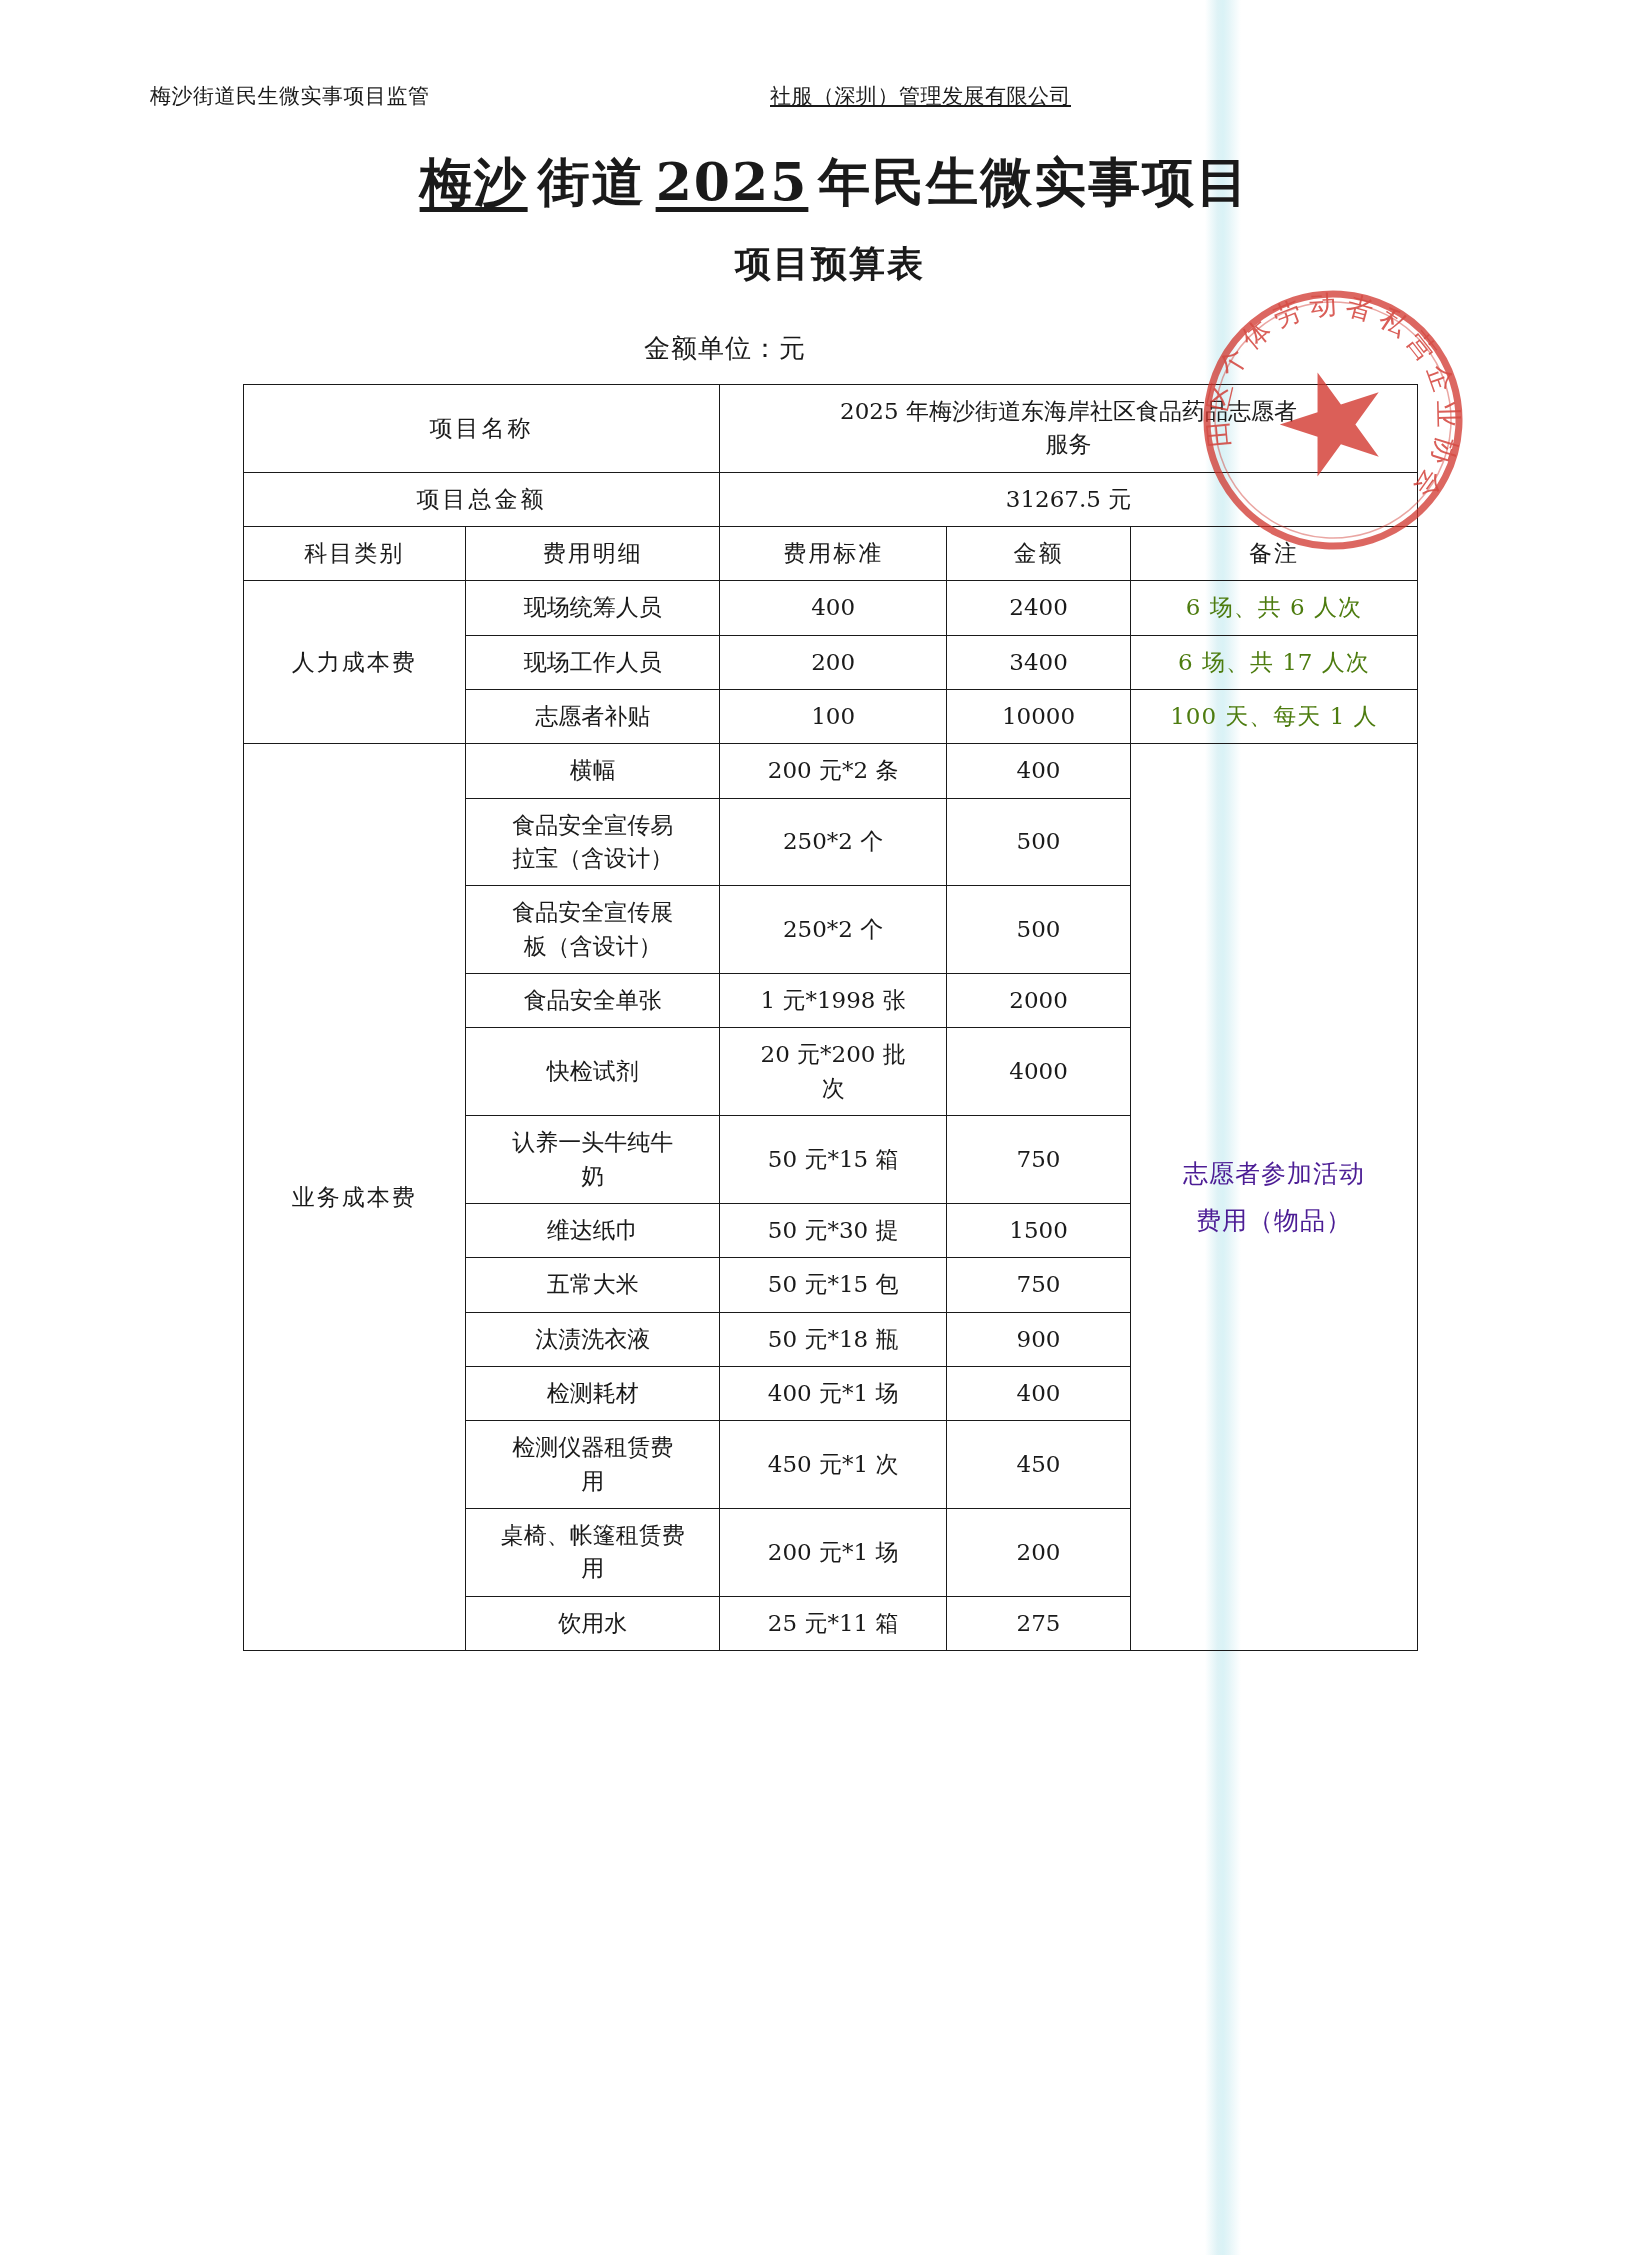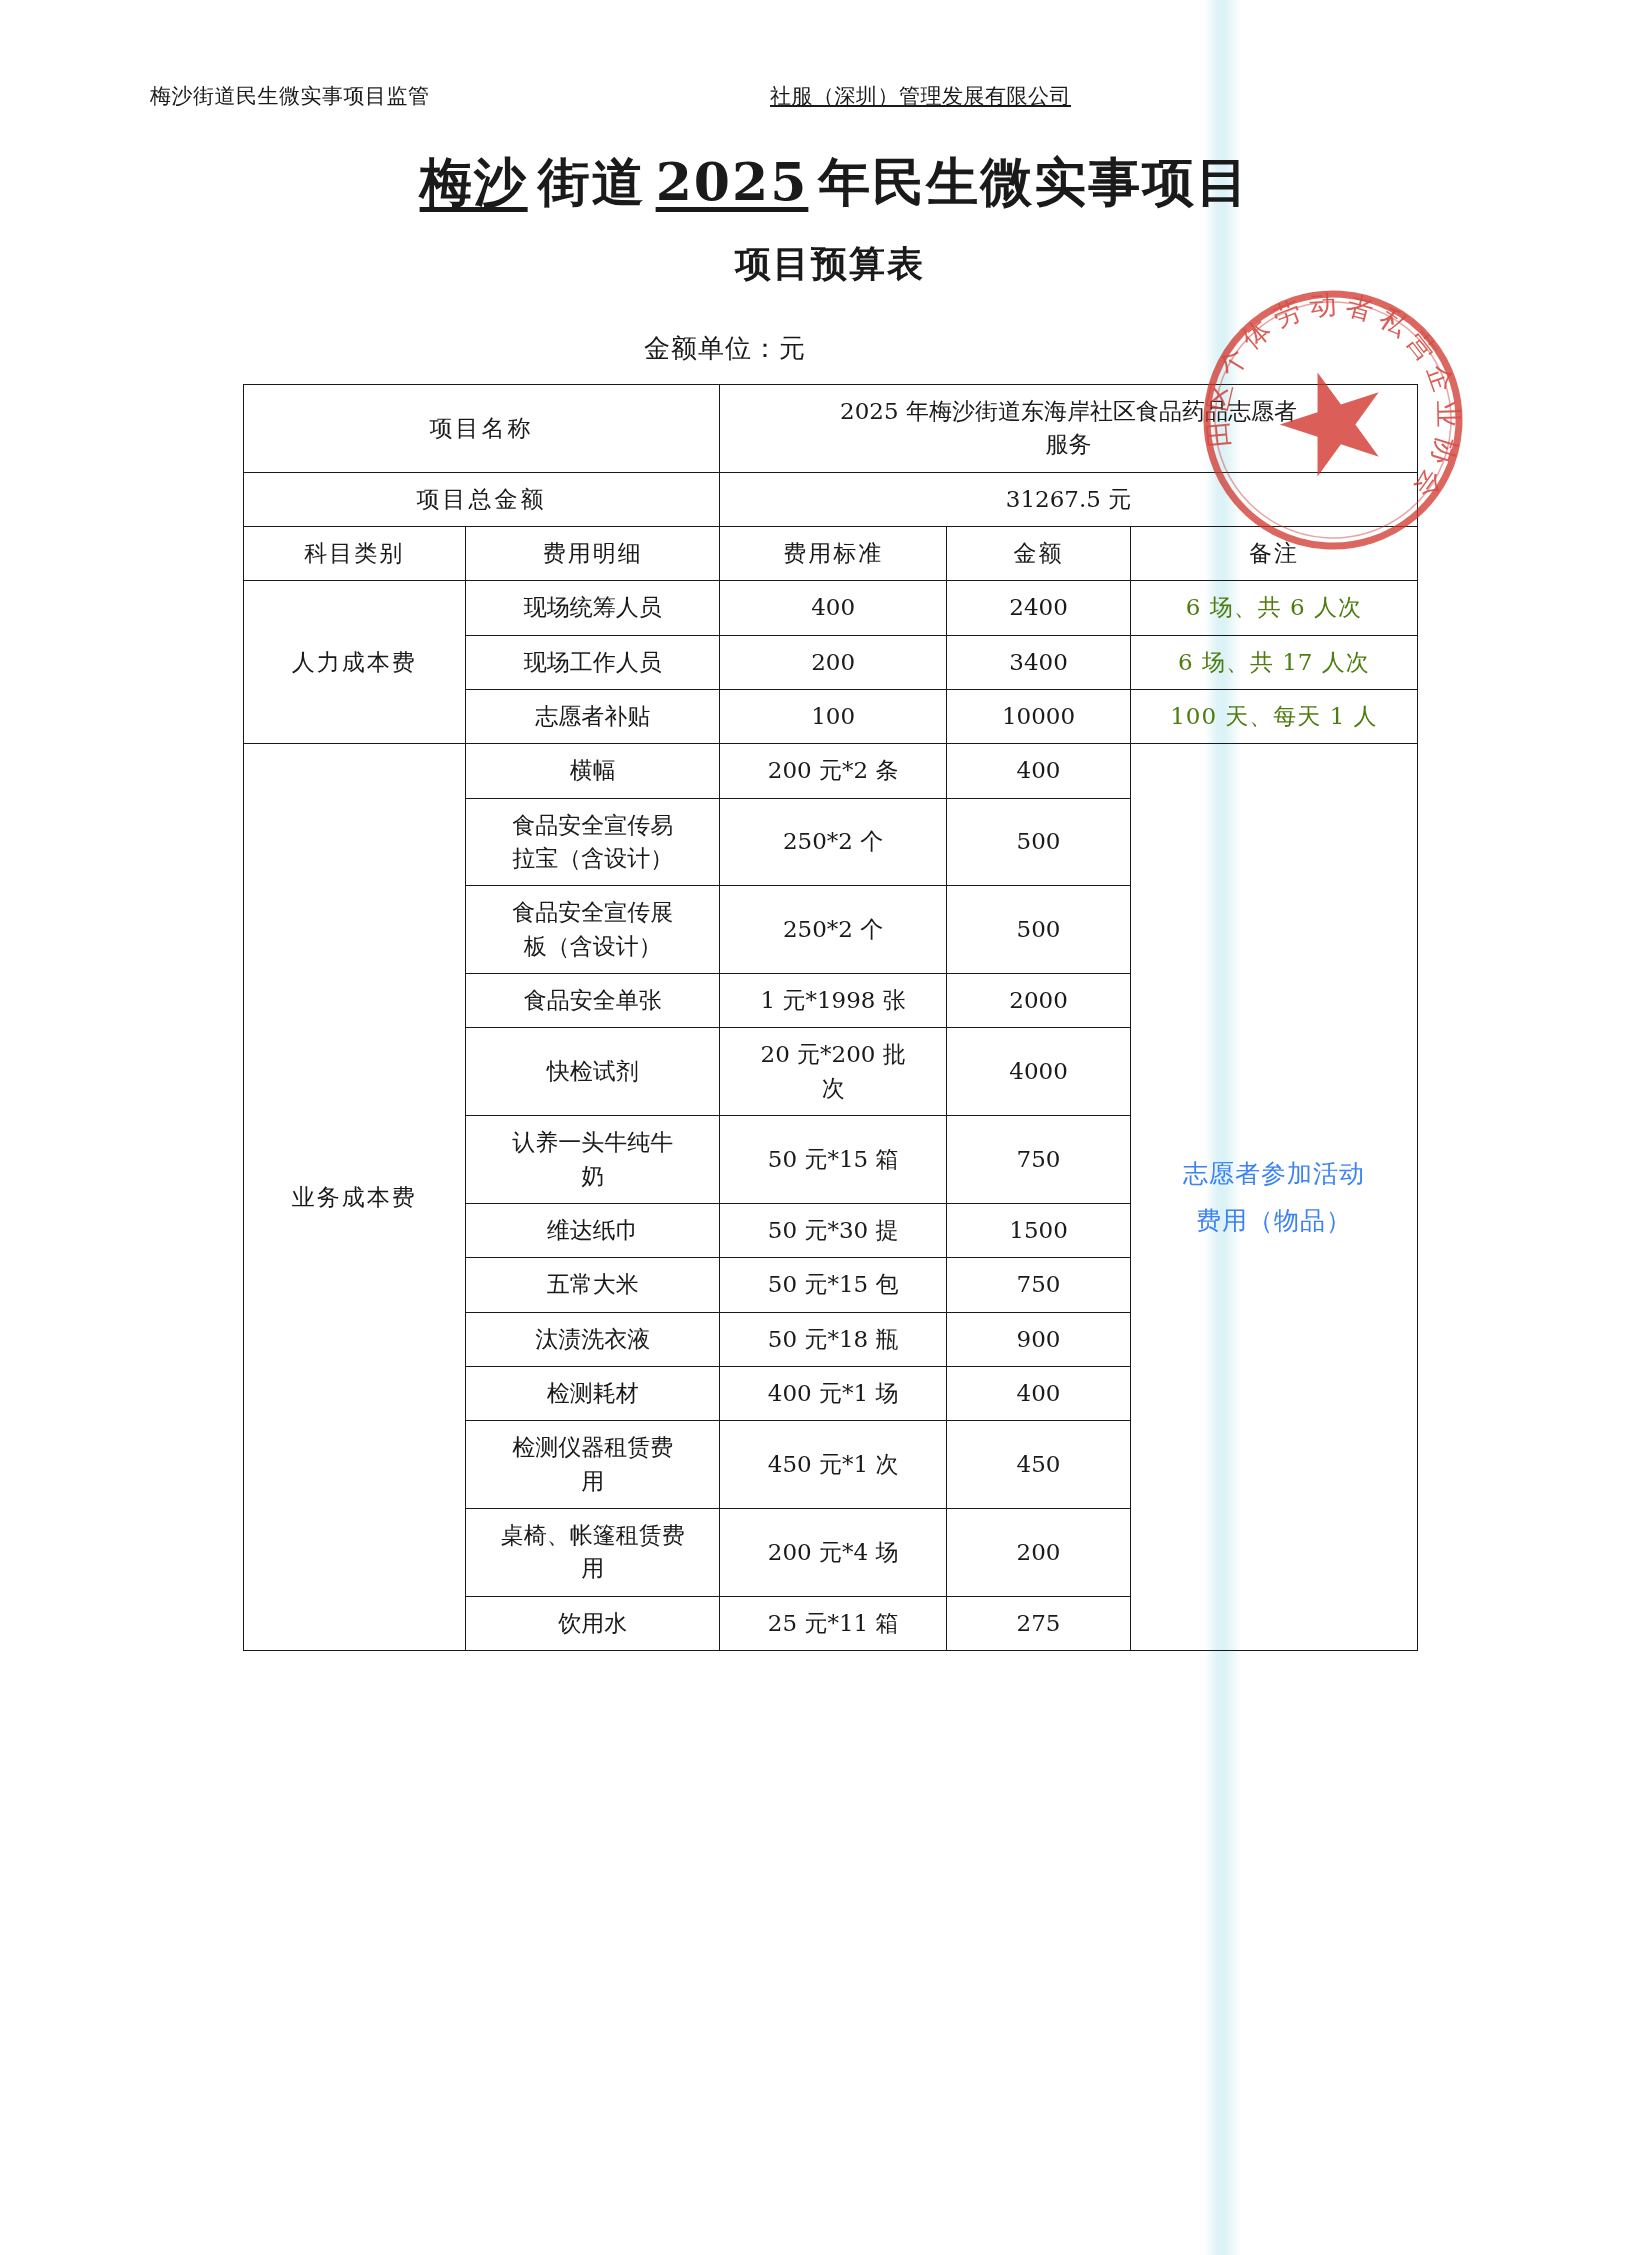--- a/index.html
+++ b/index.html
@@ -218,21 +218,21 @@
         <td class="std">100</td>
         <td class="amt">10000</td>
         <td class="note-red">100 天、每天 1 人</td>
       </tr>
 
       <tr>
         <td class="cat" rowspan="13">业务成本费</td>
         <td class="item" style="white-space:pre-line;">横幅</td>
         <td class="std">200 元*2 条</td>
         <td class="amt">400</td>
-        <td class="note" rowspan="13" style="white-space:pre-line;color:#3b82f6;font-size:25px;line-height:1.9;letter-spacing:1px;">志愿者参加活动
+        <td class="note" rowspan="13" style="white-space:pre-line;color:#4c1d95;font-size:25px;line-height:1.9;letter-spacing:1px;">志愿者参加活动
 费用（物品）</td>
       </tr>
       <tr>
         <td class="item" style="white-space:pre-line;">食品安全宣传易
 拉宝（含设计）</td>
         <td class="std">250*2 个</td>
         <td class="amt">500</td>
       </tr>
       <tr>
         <td class="item" style="white-space:pre-line;">食品安全宣传展
@@ -279,21 +279,21 @@
       </tr>
       <tr>
         <td class="item" style="white-space:pre-line;">检测仪器租赁费
 用</td>
         <td class="std">450 元*1 次</td>
         <td class="amt">450</td>
       </tr>
       <tr>
         <td class="item" style="white-space:pre-line;">桌椅、帐篷租赁费
 用</td>
-        <td class="std">200 元*4 场</td>
+        <td class="std">200 元*1 场</td>
         <td class="amt">200</td>
       </tr>
       <tr>
         <td class="item" style="white-space:pre-line;">饮用水</td>
         <td class="std">25 元*11 箱</td>
         <td class="amt">275</td>
       </tr>
     </tbody>
   </table>
 

